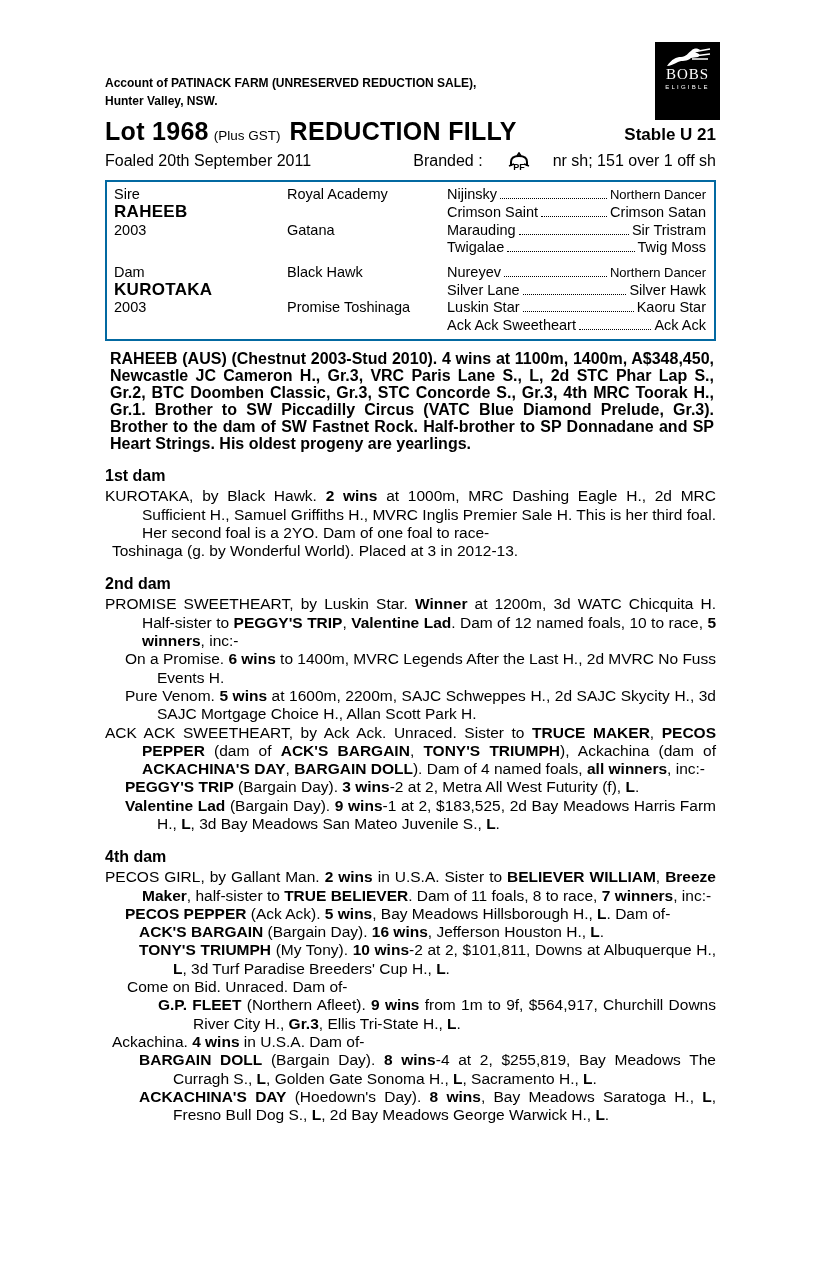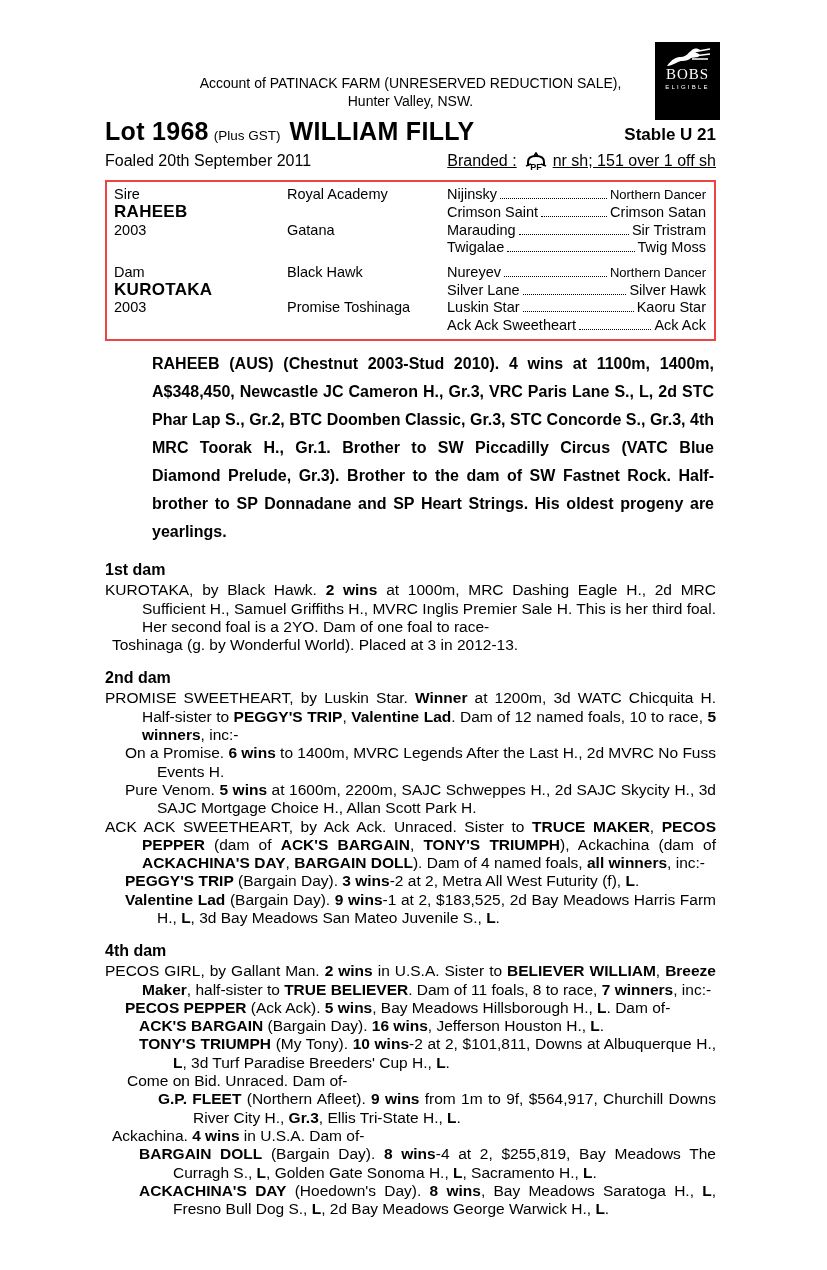--- a/index.html
+++ b/index.html
@@ -15,45 +15,45 @@
   
   .bobs {
     position:absolute; top:42px; right:107px; width:65px; height:78px;
     background:#000; color:#fff; text-align:center; z-index:2;
   }
   .bobs svg { display:block; margin:5px auto 0; }
   .bobs-word { font-family:"Liberation Serif", serif; font-size:15px; letter-spacing:1px; line-height:15px; }
   .bobs-sub  { font-size:6px; letter-spacing:2.2px; line-height:8px; margin-top:1px; }
 
   
-  .account { margin-top:74px; text-align:center; font-weight:normal; font-size:14px; line-height:18px; }
+  .account { margin-top:74px; text-align:left; font-weight:bold; font-size:12px; line-height:18px; }
   .lot-line { margin-top:7px; display:flex; align-items:baseline; }
   .lot-num   { font-size:25px; font-weight:bold; letter-spacing:0.3px; }
   .gst       { font-size:13.5px; margin-left:5px; }
   .horse-ttl { font-size:25px; font-weight:bold; margin-left:9px; letter-spacing:0.3px; }
   .stable    { font-size:17px; font-weight:bold; margin-left:auto; }
   .foal-line { margin-top:6px; display:flex; align-items:center; font-size:16px; }
-  .branded   { margin-left:auto; display:flex; align-items:flex-end; gap:4px;text-decoration:underline; }
+  .branded   { margin-left:auto; display:flex; align-items:flex-end; gap:21px; }
   .brand-svg { margin:0 2px -3px 4px; }
 
   
-  .ped { margin-top:10px; border:2px solid #ef4444; padding:4px 8px 5px 7px; font-size:14.5px; }
+  .ped { margin-top:10px; border:2px solid #0369a1; padding:4px 8px 5px 7px; font-size:14.5px; }
   .prow { display:grid; grid-template-columns:173px 160px 1fr; line-height:17.4px; align-items:baseline; }
   .prow.gap { margin-top:7px; }
   .c1name { font-weight:bold; font-size:17px; letter-spacing:0.3px; }
   .gen3 { display:flex; align-items:baseline; }
   .gname { white-space:nowrap; }
   .gpar  { white-space:nowrap; }
   .gpar.bb { font-weight:normal; font-size:13px; }
   .dots { flex:1 1 8px; height:3px; border-bottom:1.7px dotted #000; margin:0 3px; }
 
   
   .sire-sum {
     margin-top:9px; padding:0 2px 0 5px;
-    font-size:16px; font-weight:bold; line-height:28px; text-align:justify;margin-left:42px;
+    font-size:16px; font-weight:bold; line-height:17px; text-align:justify;
   }
 
   
   .dam-head { font-weight:bold; font-size:16px; margin:15px 0 2px; }
   .entry { font-size:15.5px; line-height:18.3px; text-align:justify; }
   .e0  { padding-left:37px; text-indent:-37px; }
   .e1  { padding-left:52px; text-indent:-32px; }
   .e1p { padding-left:52px; text-indent:-45px; }
   .e2  { padding-left:68px; text-indent:-34px; }
   .e2p { padding-left:68px; text-indent:-46px; }
@@ -77,21 +77,21 @@
   <div class="content">
 
     <div class="account">
       <div>Account of PATINACK FARM (UNRESERVED REDUCTION SALE),</div>
       <div>Hunter Valley, NSW.</div>
     </div>
 
     <div class="lot-line">
       <span class="lot-num">Lot 1968</span>
       <span class="gst">(Plus GST)</span>
-      <span class="horse-ttl">WILLIAM FILLY</span>
+      <span class="horse-ttl">REDUCTION FILLY</span>
       <span class="stable">Stable U 21</span>
     </div>
 
     <div class="foal-line">
       <span>Foaled 20th September 2011</span>
       <span class="branded">
         <span>Branded :</span>
         <svg class="brand-svg" width="22" height="21" viewBox="0 0 22 21">
           <path d="M3 14 L3 10 Q3 4 11 4 Q19 4 19 10 L19 14" stroke="#000" fill="none" stroke-width="2"></path>
           <path d="M1 14 L6 12 M21 14 L16 12 M9 4 L11 1 L13 4" stroke="#000" fill="none" stroke-width="1.6"></path>

